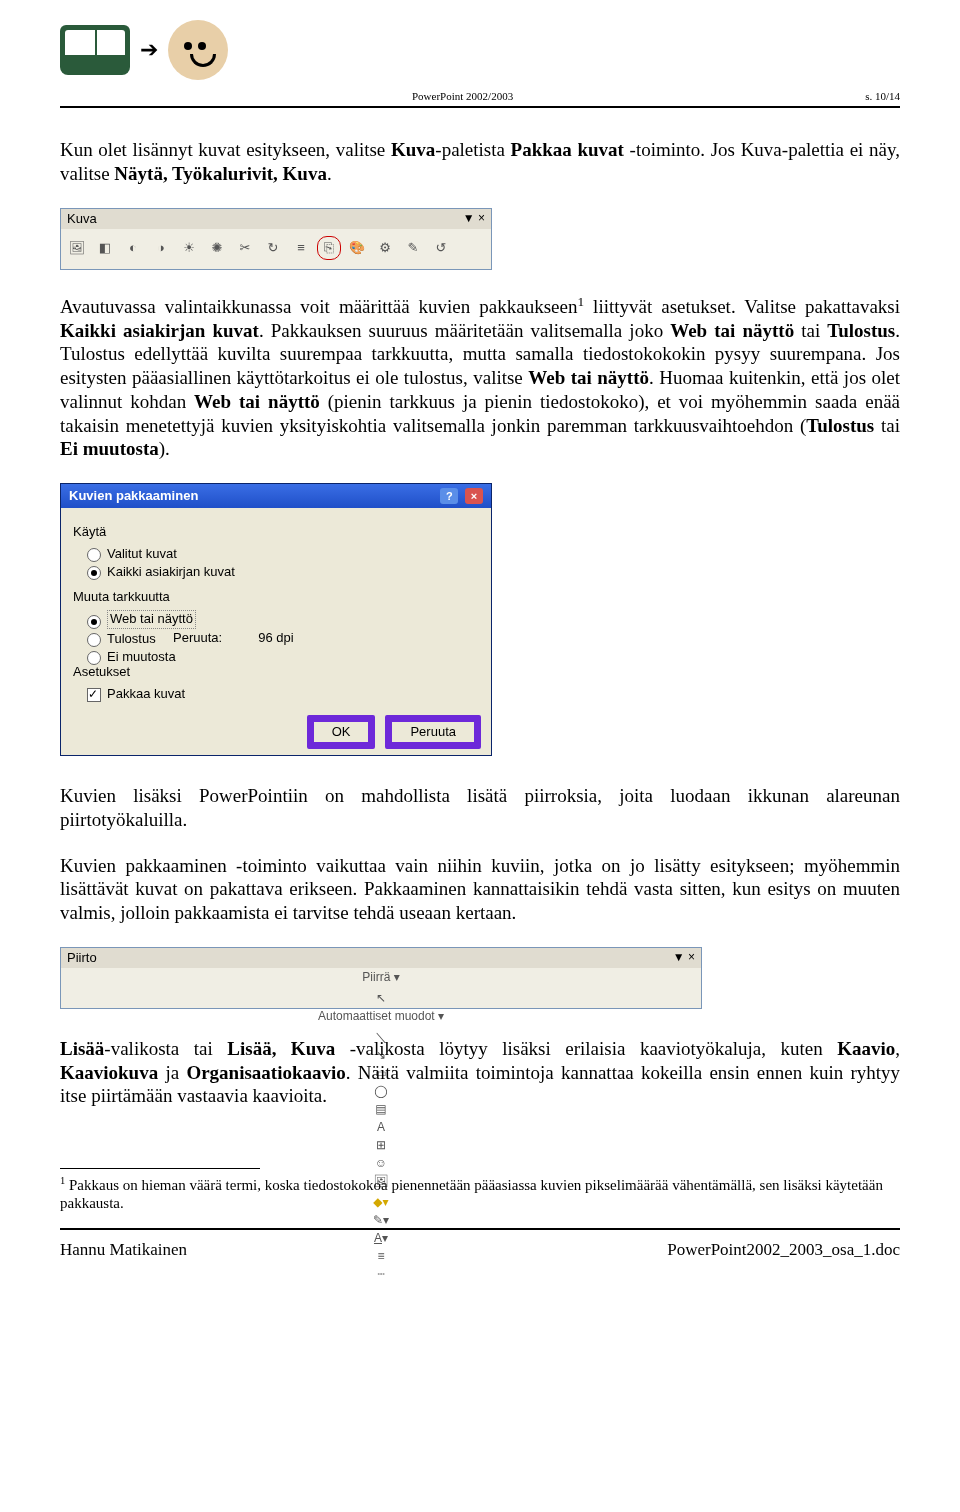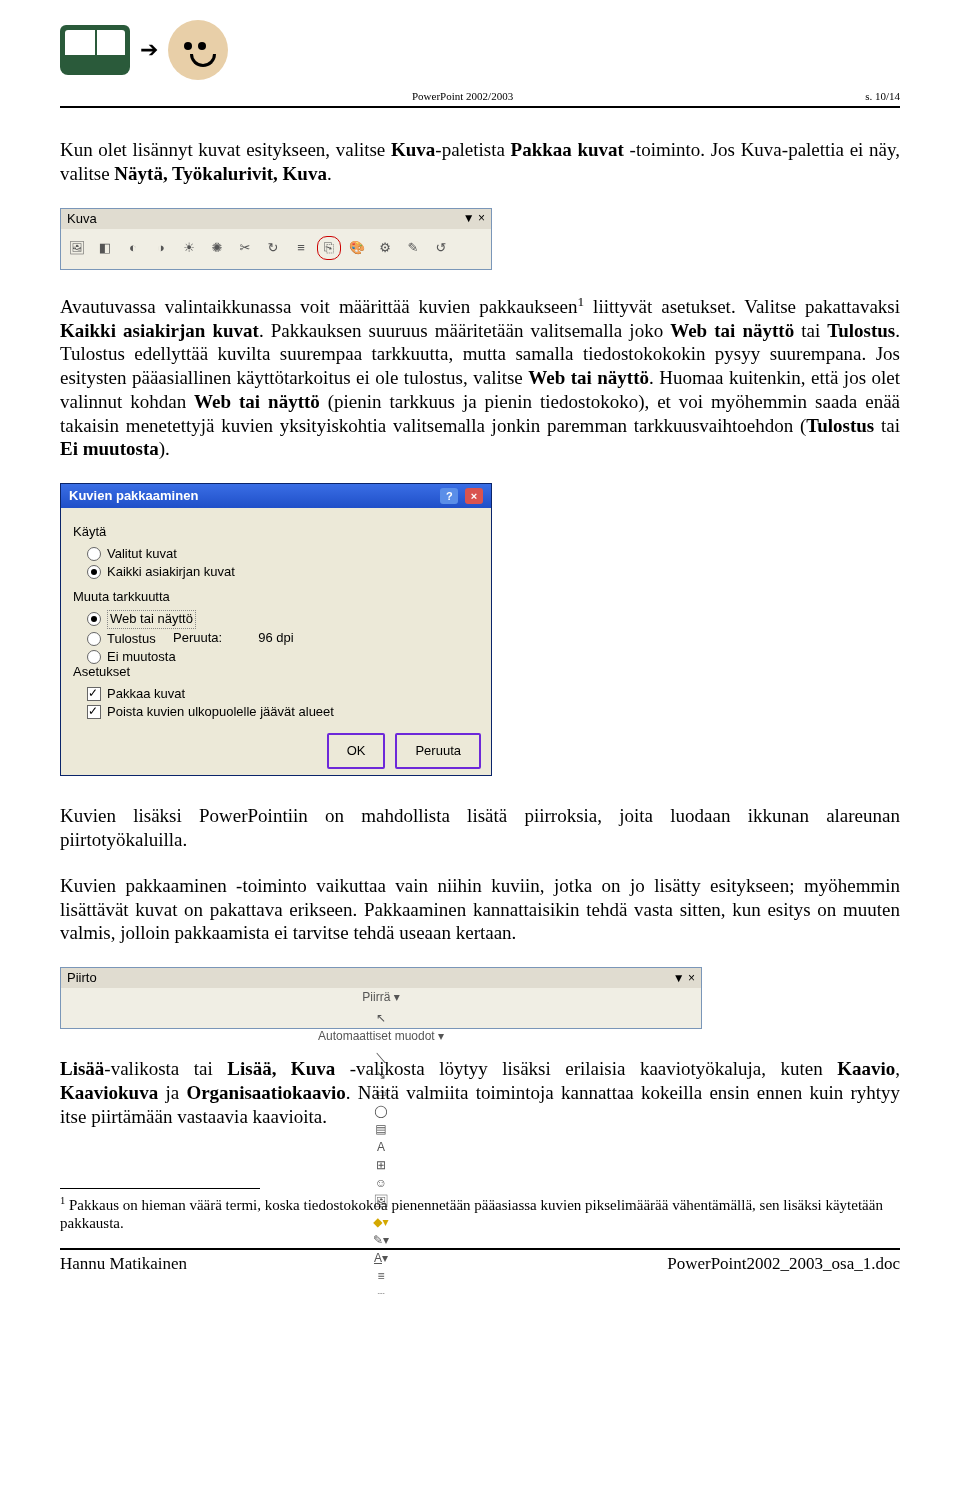--- a/index.html
+++ b/index.html
@@ -40,42 +40,42 @@
   
   .dialog {
     width: 430px; border:1px solid #0a246a; margin: 18px 0 28px 0;
     font-family: Tahoma, sans-serif; font-size:13px; background:#ece9d8;
   }
   .dialog-title { background: linear-gradient(#3a6ee5,#1f4fc8); color:#fff; padding:4px 8px; display:flex; justify-content:space-between; font-weight:bold;}
   .dialog-title .winbtns span { display:inline-block; width:18px; height:16px; background:#d9534f; border-radius:3px; margin-left:3px; text-align:center; line-height:16px; font-size:11px;}
   .dialog-title .winbtns span.help { background:#5a8ee8;}
   .dialog-body { padding: 8px 12px 6px 12px; }
   .group-label { margin: 8px 0 4px 0; }
-  .radio-row, .check-row { margin-left: 14px; padding:1px 0; display:flex; align-items:center;}
+  .radio-row, .check-row { margin-left: 14px; padding:1px 0; display:flex; align-items:flex-end;}
   .radio { width:12px; height:12px; border:1px solid #666; border-radius:50%; margin-right:6px; background:#fff; display:inline-block; position:relative;}
   .radio.checked::after { content:""; position:absolute; left:3px; top:3px; width:6px; height:6px; background:#000; border-radius:50%;}
   .check { width:12px; height:12px; border:1px solid #666; background:#fff; margin-right:6px; display:inline-block; position:relative;}
   .check.checked::after { content:"✓"; position:absolute; left:0; top:-2px; font-size:12px;}
   .selected-radio-text { border:1px dotted #888; padding:0 2px;}
   .tarkkuus-row { margin-left: 100px; margin-top:-36px; margin-bottom:18px;}
   .dialog-buttons { display:flex; justify-content:flex-end; gap:10px; padding:6px 10px;}
-  .dlg-btn { background:#ece9d8; border:2px solid #6d28d9; padding:8px 18px; font-size:13px; border-radius:2px;}
+  .dlg-btn { background:#ece9d8; border:7px solid #6d28d9; padding:2px 18px; font-size:13px; border-radius:2px;}
   
   .toolbar-piirto {
     width: 640px; height:60px; border:1px solid #7a96b8; background:#f0eee4;
     font-family: Tahoma, sans-serif; margin: 14px 0 28px 0;
   }
   .piirto-row { display:flex; align-items:center; height:32px; padding:2px 6px; gap:3px; font-size:12px;flex-direction:column;}
   .piirto-row .sep { width:1px; height:22px; background:#aaa; margin:0 3px;}
   .pb { display:flex; align-items:center; justify-content:center; min-width:20px; height:20px; color:#555;}
   
   .footnote-sep { width: 200px; border-top:1px solid #000; margin-top:60px; margin-bottom:6px;}
   .footnote { font-size:15px; line-height:1.2;}
   
-  .footer-row { display:flex; justify-content:space-between; font-size:17px; border-top:2px solid #000; padding-top:4px; margin-top:16px;}
+  .footer-row { display:flex; justify-content:space-between; font-size:17px; border-top:2px solid #000; padding-top:10px; margin-top:16px;}
 </style>
 </head>
 <body>
 
 <div class="page">
 
   <div class="logos">
     <div class="book-icon"></div>
     <span class="arrow">➔</span>
     <div class="face-icon"></div>
@@ -155,24 +155,20 @@
         <div class="tarkkuus-row">
           <span>Peruuta:</span>
           &nbsp;&nbsp;&nbsp;&nbsp;&nbsp;&nbsp;&nbsp;&nbsp;
           <span>96 dpi</span>
         </div>
 
         <div class="group-label">Asetukset</div>
         <div class="check-row">
             <span class="check checked"></span>
             <span>Pakkaa kuvat</span>
-          </div>
-        <div class="check-row">
-            <span class="check checked"></span>
-            <span>Poista kuvien ulkopuolelle jäävät alueet</span>
           </div>
       </div>
       <div class="dialog-buttons">
         <div class="dlg-btn">OK</div>
         <div class="dlg-btn">Peruuta</div>
       </div>
     </div>
 
     <p>Kuvien lisäksi PowerPointiin on mahdollista lisätä piirroksia, joita luodaan ikkunan alareunan piirtotyökaluilla.</p>
     <p>Kuvien pakkaaminen -toiminto vaikuttaa vain niihin kuviin, jotka on jo lisätty esitykseen; myöhemmin lisättävät kuvat on pakattava erikseen. Pakkaaminen kannattaisikin tehdä vasta sitten, kun esitys on muuten valmis, jolloin pakkaamista ei tarvitse tehdä useaan kertaan.</p>

